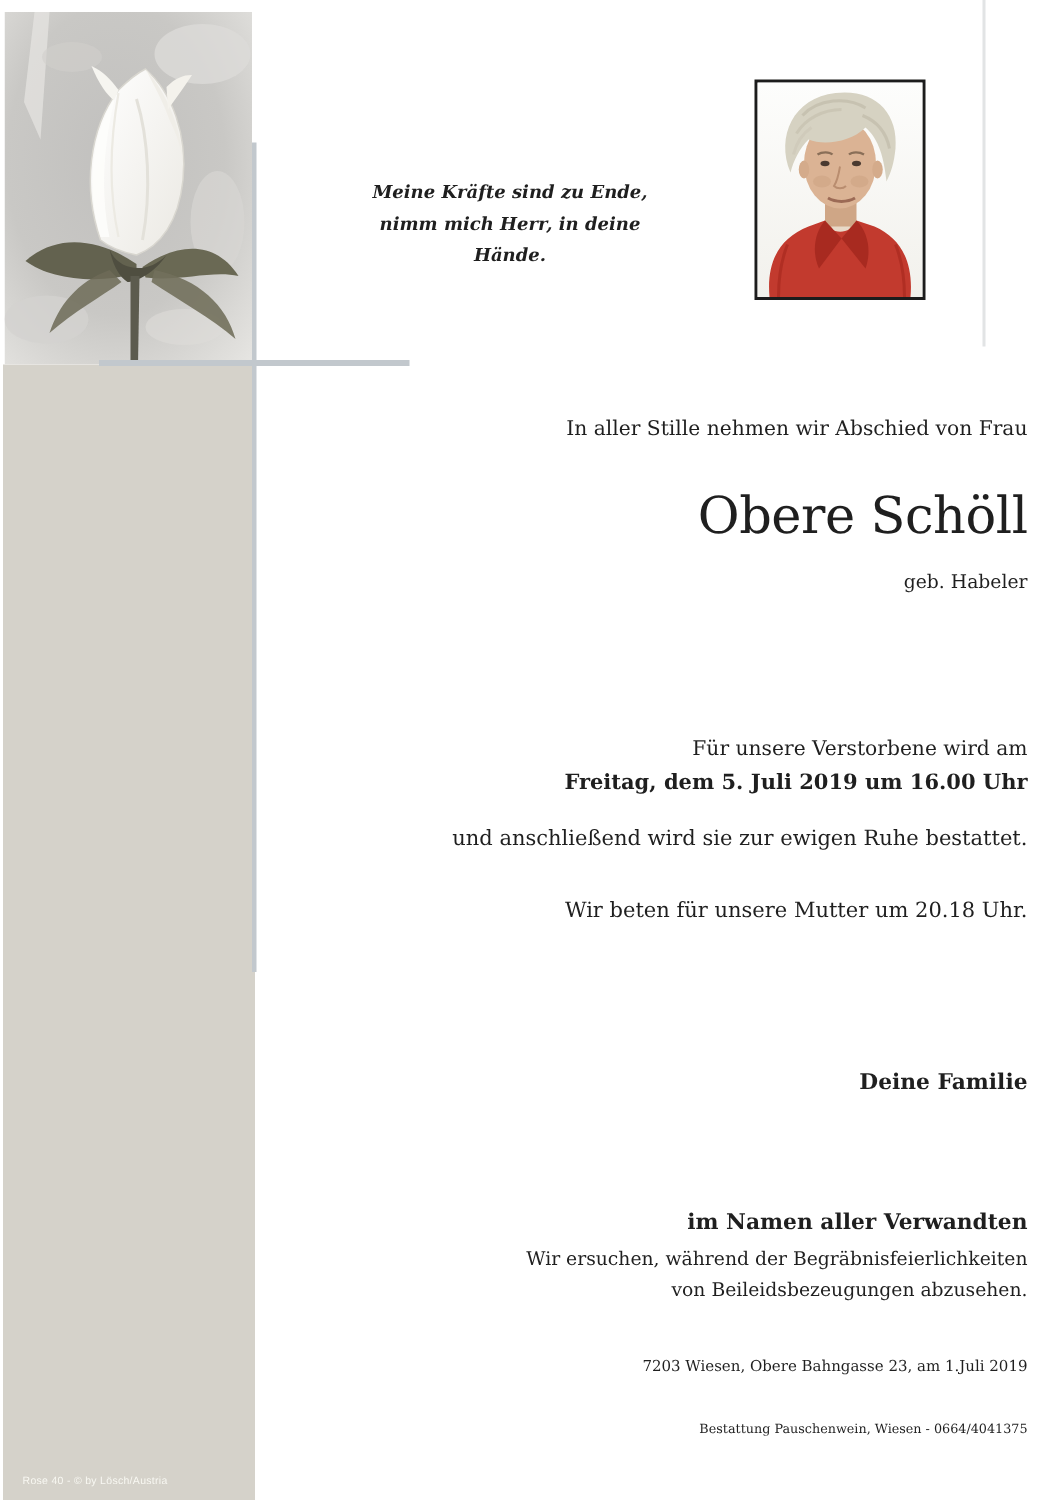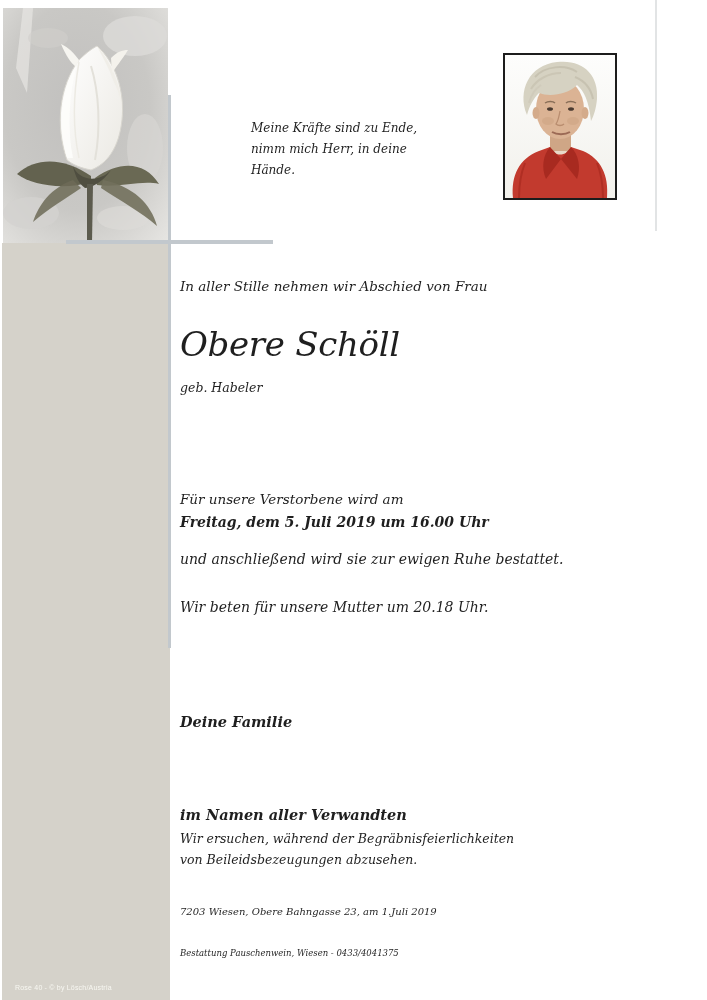--- a/index.html
+++ b/index.html
@@ -9,23 +9,23 @@
   .rose-photo{position:absolute;left:3px;top:8px;width:165px;height:235px;}
   .gray-column{position:absolute;left:2px;top:243px;width:168px;height:757px;background:#d5d2ca;}
   .v-rule{position:absolute;left:168px;top:95px;width:3px;height:553px;background:#c2c8cd;}
   .h-rule{position:absolute;left:66px;top:240px;width:207px;height:4px;background:#c2c8cd;}
   .r-rule{position:absolute;left:655px;top:0;width:2px;height:231px;background:#e2e4e5;}
   .credit{position:absolute;left:15px;top:984px;width:150px;font-family:"Liberation Sans",sans-serif;
           font-size:7px;letter-spacing:.2px;color:rgba(252,252,246,.9);font-style:normal;}
   
   .portrait{position:absolute;left:503px;top:53px;width:110px;height:143px;border:2px solid #1c1c1c;background:#fdfdfc;}
   
-  .t{position:absolute;left:180px;width:505px;text-align:left;font-style:italic;white-space:nowrap;}
-  .quote{position:absolute;left:251px;top:118px;width:200px;text-align:left;font-style:italic;
-         font-size:12px;line-height:21px;}
+  .t{position:absolute;left:180px;width:505px;text-align:right;white-space:nowrap;}
+  .quote{position:absolute;left:240px;top:118px;width:200px;text-align:center;font-style:italic;
+         font-size:12px;line-height:21px;font-weight:bold;}
   .intro{top:278px;font-size:13.5px;}
   .name{top:324px;font-size:34px;line-height:40px;letter-spacing:-.3px;}
   .maiden{top:380px;font-size:12.5px;}
   .passing{top:420px;font-size:13.5px;line-height:22.5px;}
   .svc-intro{top:491px;font-size:13.5px;}
   .svc-date{top:514px;font-size:14px;font-weight:bold;}
   .svc-body{top:548px;font-size:14px;line-height:23px;}
   .prayer{top:599px;font-size:14px;}
   .memorial{top:663px;font-size:14.5px;font-weight:bold;}
   .family{top:713px;font-size:14.5px;font-weight:bold;}
@@ -145,17 +145,17 @@
 
   <div class="t family">Deine Familie</div>
   <div class="t relatives">im Namen aller Verwandten</div>
 
   <div class="t request">
     <div>Wir ersuchen, während der Begräbnisfeierlichkeiten</div>
     <div>von Beileidsbezeugungen abzusehen.</div>
   </div>
 
   <div class="t address">7203 Wiesen, Obere Bahngasse 23, am 1.Juli 2019</div>
-  <div class="t undertaker">Bestattung Pauschenwein, Wiesen - 0433/4041375</div>
+  <div class="t undertaker">Bestattung Pauschenwein, Wiesen - 0664/4041375</div>
 
   <div class="credit">Rose 40 - © by Lösch/Austria</div>
 
 </div>
 
 </body></html>

